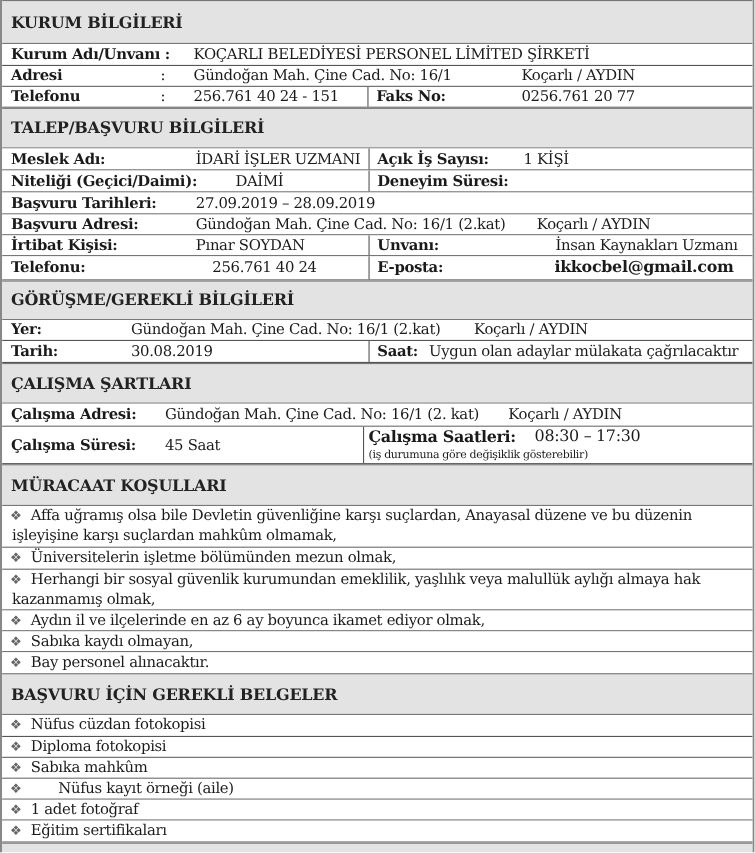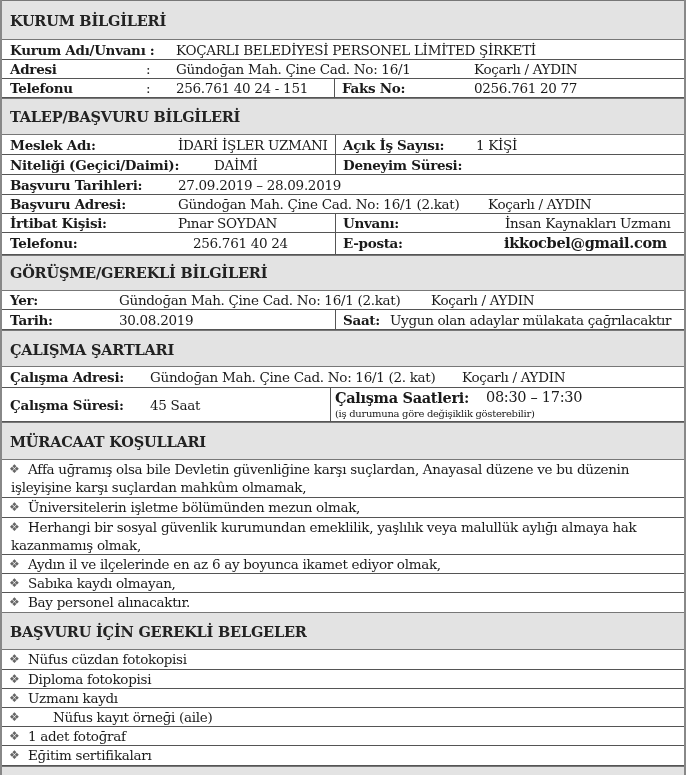--- a/index.html
+++ b/index.html
@@ -154,21 +154,21 @@
   <div class="row" style="top:650px;height:20px;">
     <span class="bul" style="top:2px;">❖</span>
     <span class="bt" style="top:1px;">Nüfus cüzdan fotokopisi</span>
   </div>
   <div class="row" style="top:670px;height:19px;">
     <span class="bul" style="top:2px;">❖</span>
     <span class="bt" style="top:1px;">Diploma fotokopisi</span>
   </div>
   <div class="row" style="top:689px;height:19px;">
     <span class="bul" style="top:2px;">❖</span>
-    <span class="bt" style="top:1px;">Uzmanı kaydı</span>
+    <span class="bt" style="top:1px;">Sabıka mahkûm</span>
   </div>
   <div class="row" style="top:708px;height:19px;">
     <span class="bul" style="top:2px;">❖</span>
     <span class="bt" style="top:1px;margin-left:25px;">Nüfus kayıt örneği (aile)</span>
   </div>
   <div class="row" style="top:727px;height:19px;">
     <span class="bul" style="top:2px;">❖</span>
     <span class="bt" style="top:1px;">1 adet fotoğraf</span>
   </div>
   <div class="row" style="top:746px;height:20px;">

